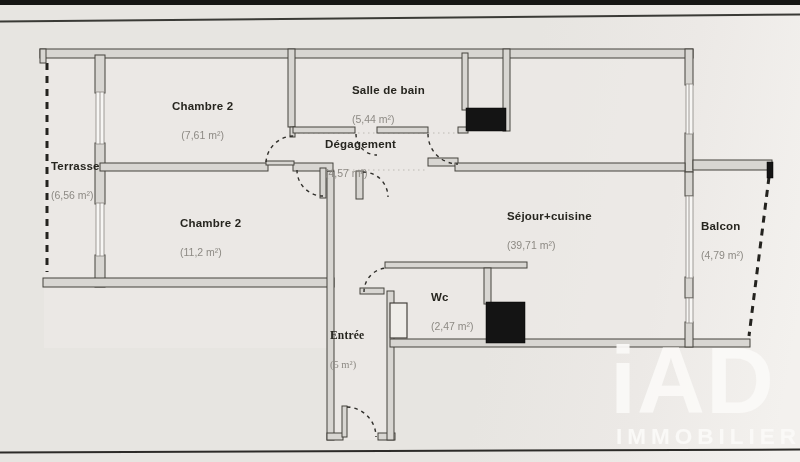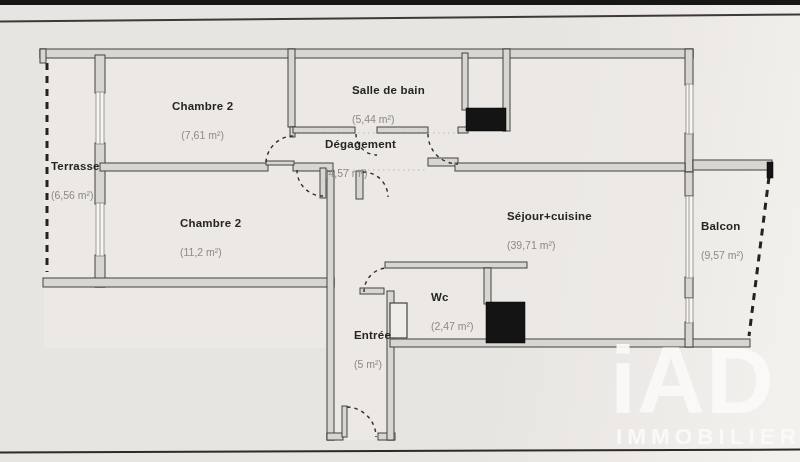--- a/index.html
+++ b/index.html
@@ -17,21 +17,21 @@
   .ra{font-size:10.5px;color:#8d8a84;line-height:11px;margin-top:18px;}
   #lbl-chambre2{left:172px;top:100px;text-align:center;}
   #lbl-salle_de_bain{left:352px;top:84px;}
   #lbl-chambre3{left:563px;top:91px;}
   #lbl-terrasse{left:51px;top:160px;}
   #lbl-degagement{left:325px;top:138px;}
   #lbl-chambre1{left:180px;top:217px;}
   #lbl-sejour{left:507px;top:210px;}
   #lbl-balcon{left:701px;top:220px;}
   #lbl-wc{left:431px;top:291px;}
-  #lbl-entree{left:354px;top:329px;}
+  #lbl-entree{left:330px;top:329px;font-family:Liberation Serif, serif;}
   
   .logo{position:absolute;left:610px;top:332px;width:200px;z-index:4;color:#fbfaf8;}
   .logo-iad{font-size:94px;font-weight:bold;line-height:98px;letter-spacing:1px;opacity:.93;}
   .logo-sub{font-size:22.5px;font-weight:bold;letter-spacing:5px;margin-top:-6px;margin-left:6px;opacity:.95;}
 </style>
 </head>
 <body>
 
 <div class="stage">
 
@@ -148,21 +148,21 @@
   <div class="label" id="lbl-chambre1">
     <div class="rn">Chambre 2</div>
     <div class="ra">(11,2 m²)</div>
   </div>
   <div class="label" id="lbl-sejour">
     <div class="rn">Séjour+cuisine</div>
     <div class="ra">(39,71 m²)</div>
   </div>
   <div class="label" id="lbl-balcon">
     <div class="rn">Balcon</div>
-    <div class="ra">(9,57 m²)</div>
+    <div class="ra">(4,79 m²)</div>
   </div>
   <div class="label" id="lbl-wc">
     <div class="rn">Wc</div>
     <div class="ra">(2,47 m²)</div>
   </div>
   <div class="label" id="lbl-entree">
     <div class="rn">Entrée</div>
     <div class="ra">(5 m²)</div>
   </div>
 

